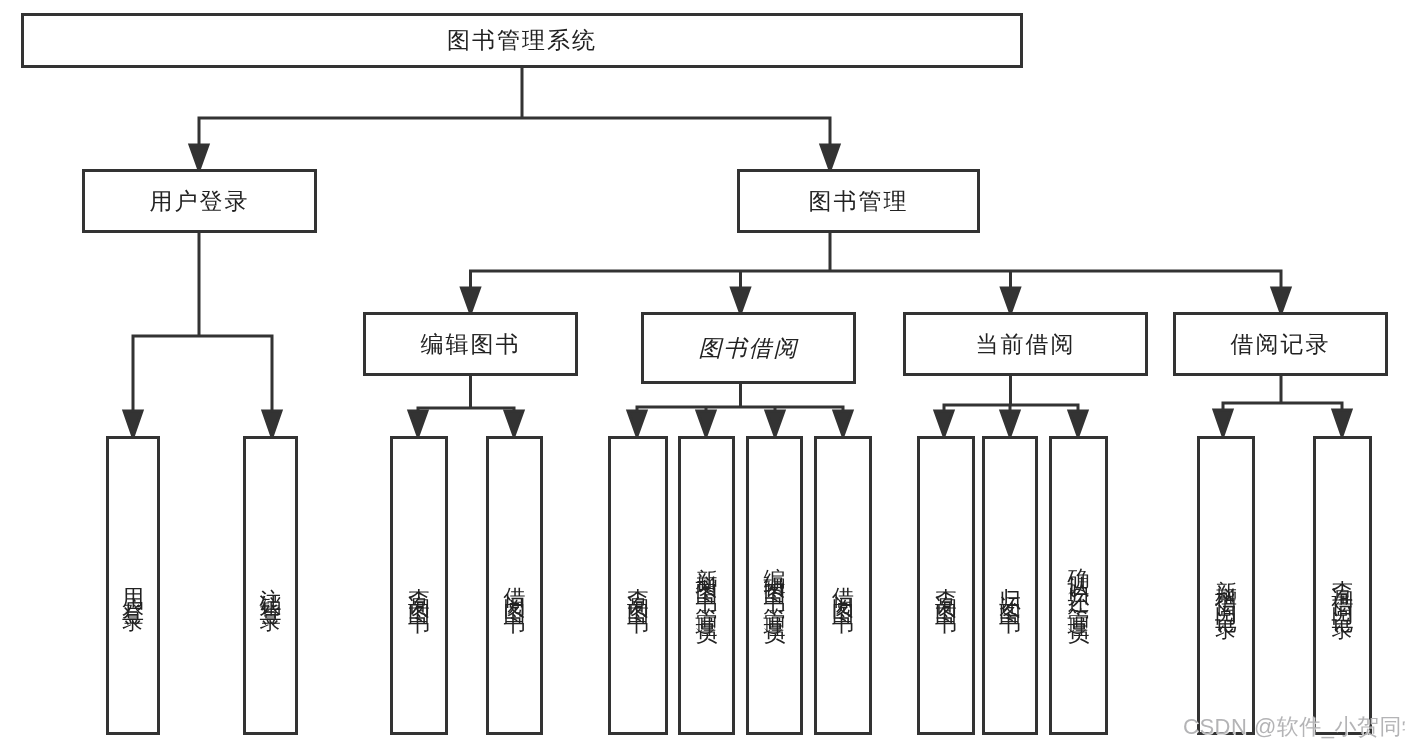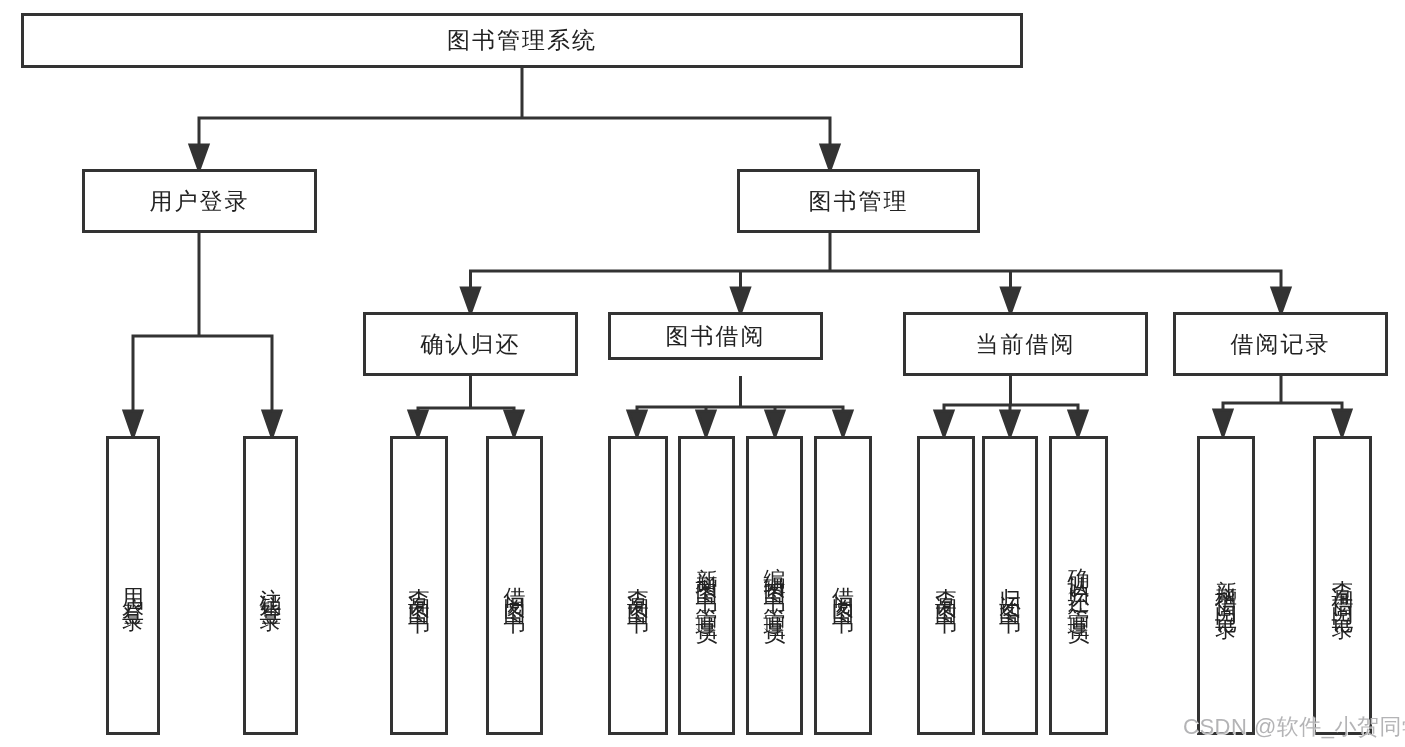--- a/index.html
+++ b/index.html
@@ -114,23 +114,23 @@
   </div>
 
   <div class="node" style="left:82px; top:169px; width:235px; height:64px;">
     <span class="lbl">用户登录</span>
   </div>
   <div class="node" style="left:712px; top:169px; width:243px; height:64px;margin-left:25px;">
     <span class="lbl">图书管理</span>
   </div>
 
   <div class="node" style="left:363px; top:312px; width:215px; height:64px;">
-    <span class="lbl">确认归还</span>
+    <span class="lbl">编辑图书</span>
   </div>
-  <div class="node" style="left:608px; top:312px; width:215px; height:48px;">
+  <div class="node" style="left:641px; top:312px; width:215px; height:72px;font-style:italic;">
     <span class="lbl">图书借阅</span>
   </div>
   <div class="node" style="left:903px; top:312px; width:245px; height:64px;">
     <span class="lbl">当前借阅</span>
   </div>
   <div class="node" style="left:1173px; top:312px; width:215px; height:64px;">
     <span class="lbl">借阅记录</span>
   </div>
 
   <div class="node leaf" style="left:106px; top:436px; width:54px; height:299px;">

